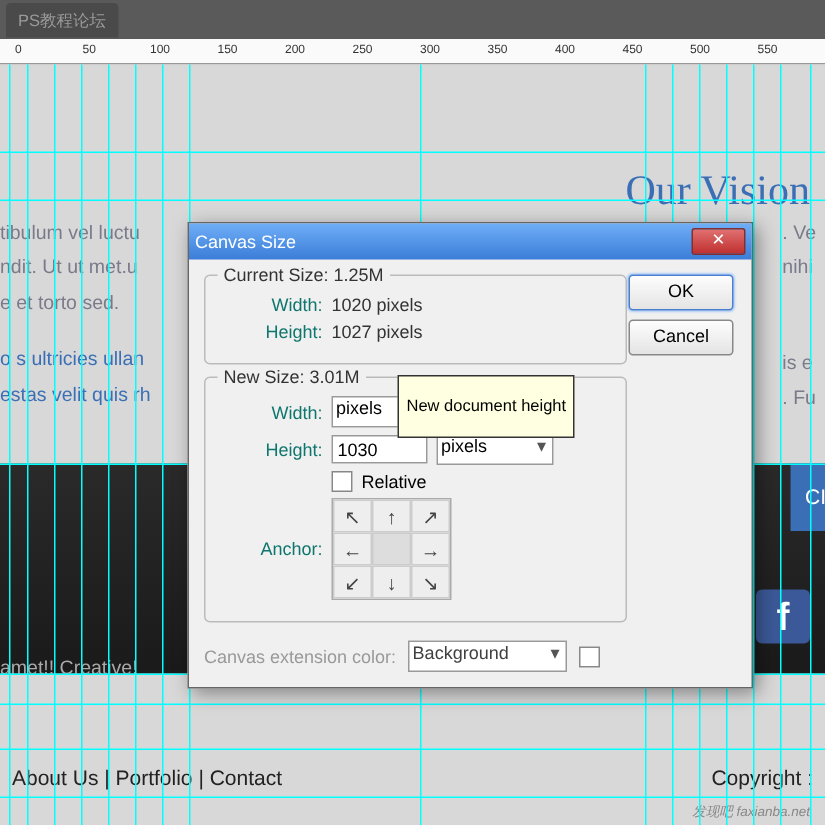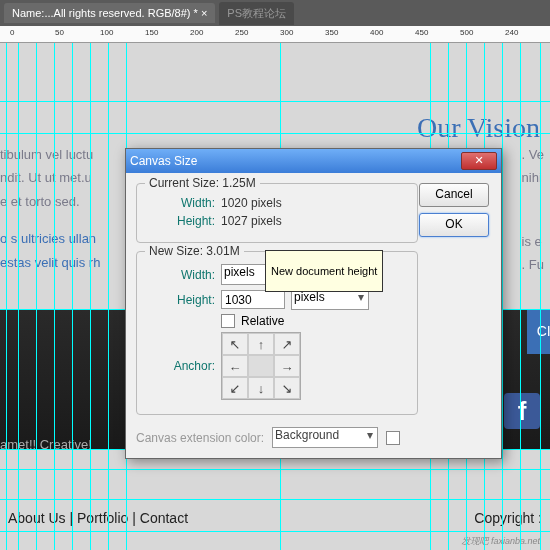--- a/index.html
+++ b/index.html
@@ -40,36 +40,35 @@
 .btn{width:68px;height:22px;border:1px solid #888;border-radius:3px;background:linear-gradient(#fdfdfd,#e4e4e4);font-size:12px;cursor:pointer;text-align:center;line-height:20px}
 .btn.ok{border:1px solid #4a7fd0;box-shadow:0 0 2px #6af}
 .tooltip{position:absolute;background:#ffffe1;border:1px solid #333;padding:14px 5px;font-size:11px;color:#000;z-index:10}
 .ext-row{display:flex;align-items:center;gap:8px;color:#999;margin-top:12px}
 .ext-row .sel{color:#404040;width:100px}
 </style>
 </head>
 <body>
 
 <div class="tabbar">
-  <div class="tab active">Name:...All rights reserved. RGB/8#) * ×</div>
   <div class="tab inactive">PS教程论坛</div>
 </div>
 <div class="ruler-h">
   <span class="tick" style="left:10px">0</span>
   <span class="tick" style="left:55px">50</span>
   <span class="tick" style="left:100px">100</span>
   <span class="tick" style="left:145px">150</span>
   <span class="tick" style="left:190px">200</span>
   <span class="tick" style="left:235px">250</span>
   <span class="tick" style="left:280px">300</span>
   <span class="tick" style="left:325px">350</span>
   <span class="tick" style="left:370px">400</span>
   <span class="tick" style="left:415px">450</span>
   <span class="tick" style="left:460px">500</span>
-  <span class="tick" style="left:505px">240</span>
+  <span class="tick" style="left:505px">550</span>
 </div>
 
 <div class="canvas-area">
   <div class="bg-content">
     <div class="vision">Our Vision</div>
     <div style="position:absolute;left:0;top:100px">
       <div>tibulum vel luctu</div>
         <div>ndit. Ut ut met.u</div>
         <div>e et torto sed.</div>
       <div style="height:14px"></div>
@@ -119,22 +118,22 @@
     <div class="guide-h" style="top:456px"></div>
   <div class="guide-h" style="top:488px"></div>
 
   <div class="dialog">
     <div class="titlebar">
       <span>Canvas Size</span>
       <div class="closebtn">✕</div>
     </div>
     <div class="dlgbody">
       <div class="btns">
+        <div class="btn ok">OK</div>
         <div class="btn">Cancel</div>
-        <div class="btn ok">OK</div>
       </div>
 
       <div class="fieldset" style="width:260px">
         <div class="legend">Current Size: 1.25M</div>
         <div class="row">
             <span class="lbl">Width:</span>
             <span class="val">1020 pixels</span>
           </div>
         <div class="row">
             <span class="lbl">Height:</span>

